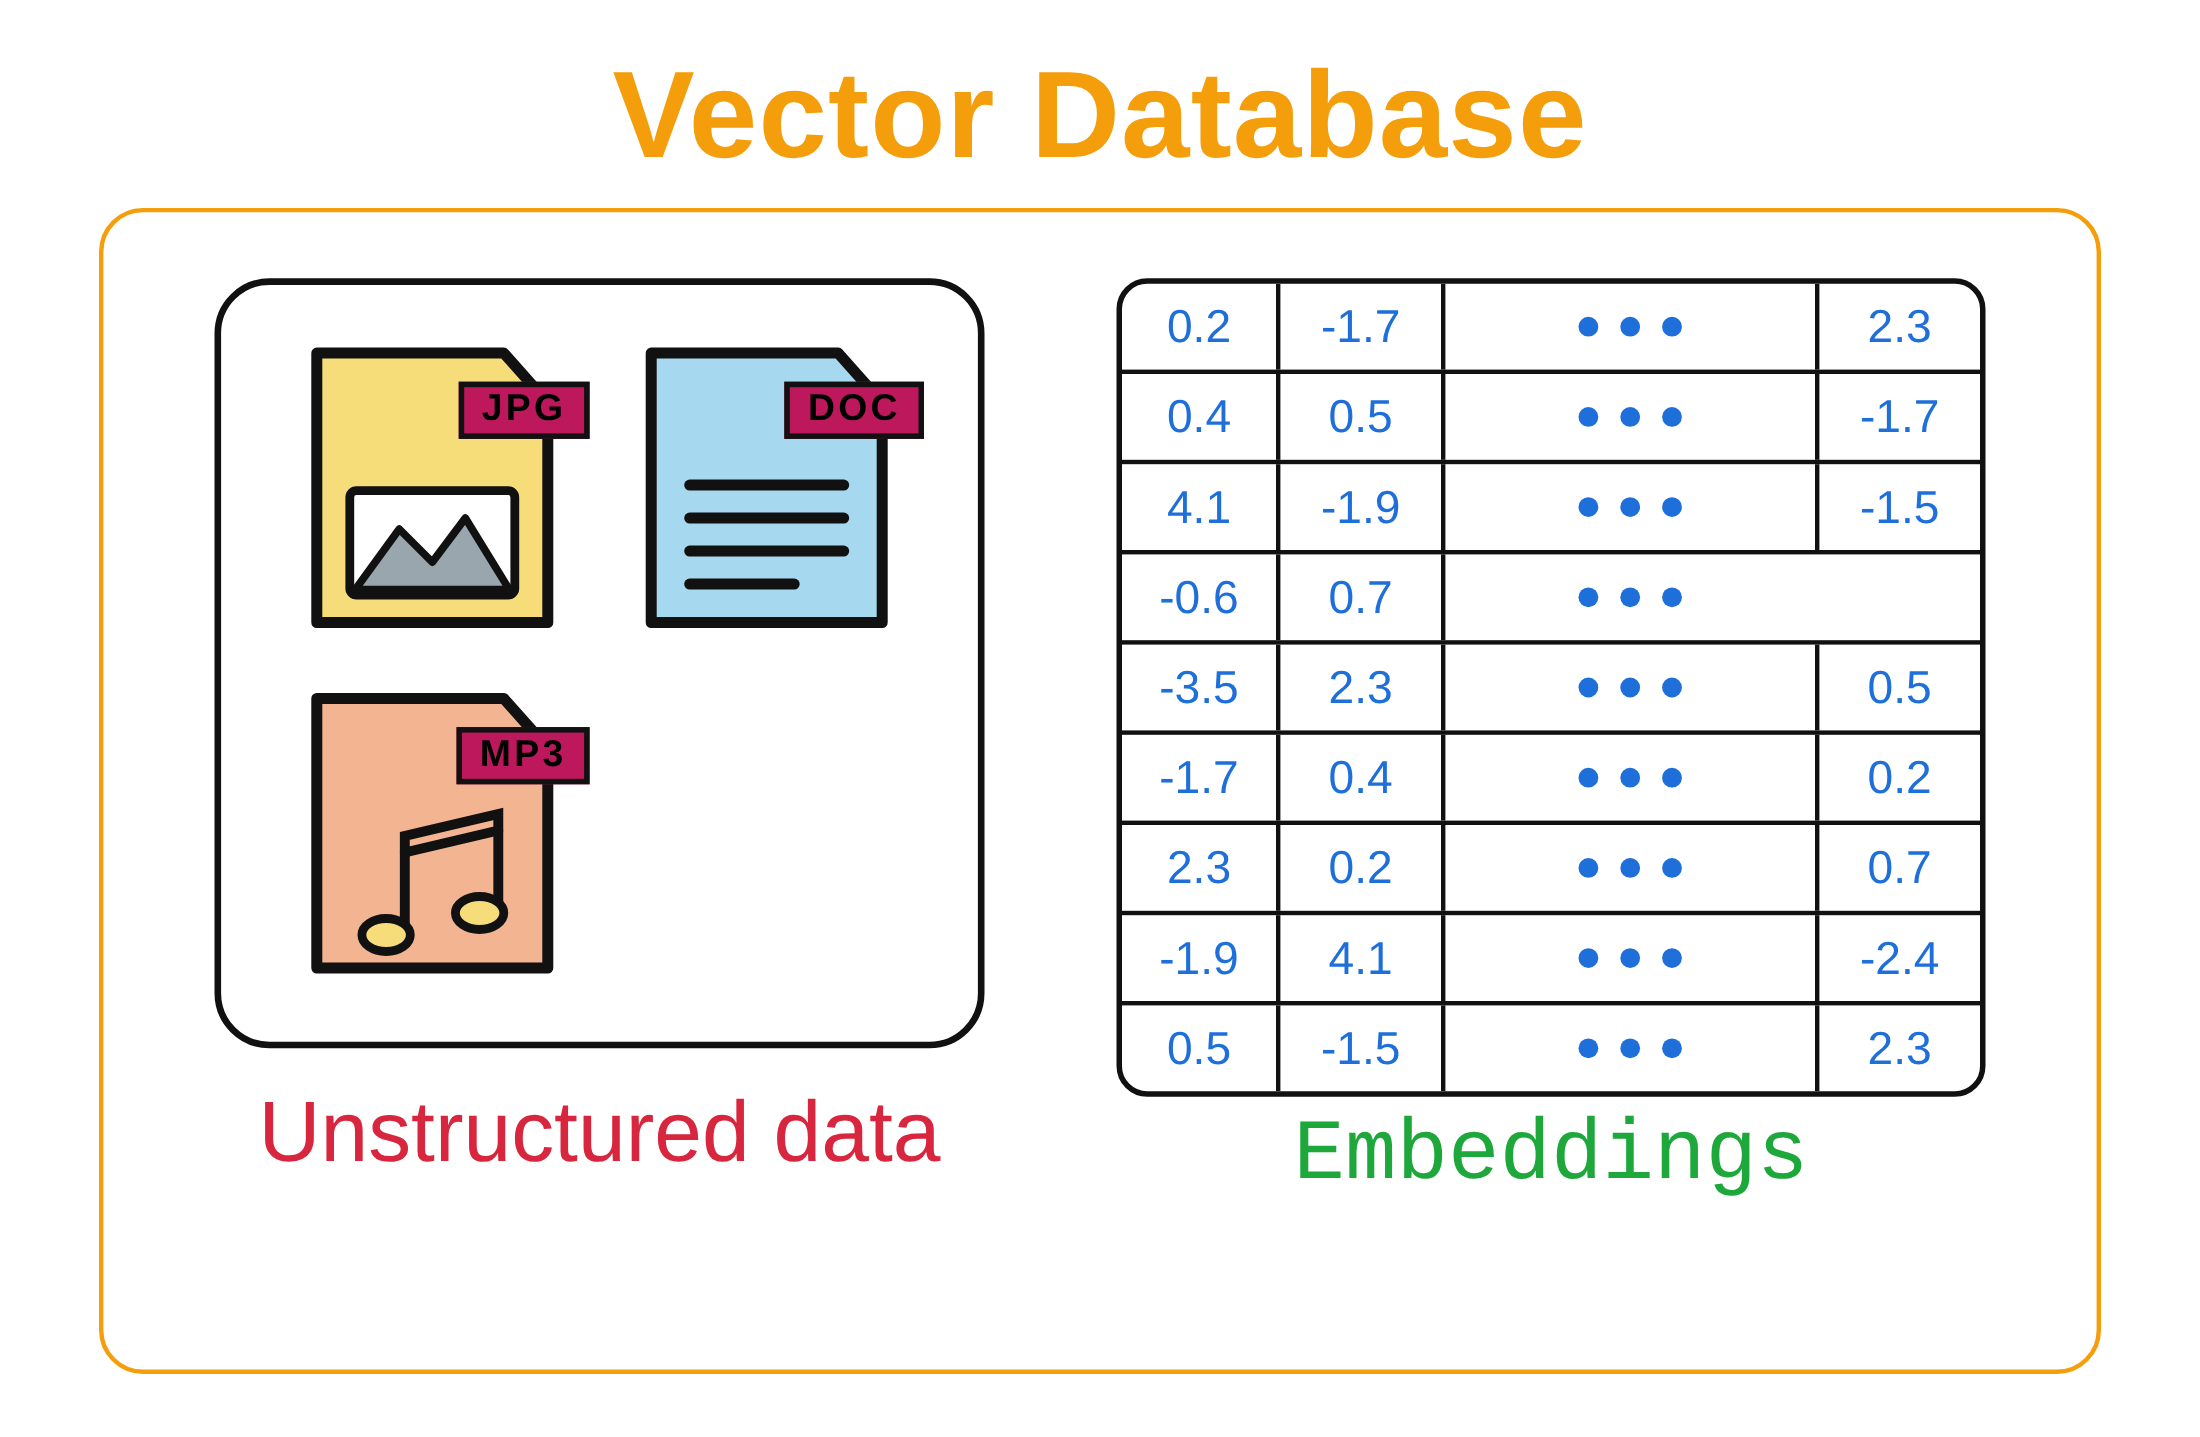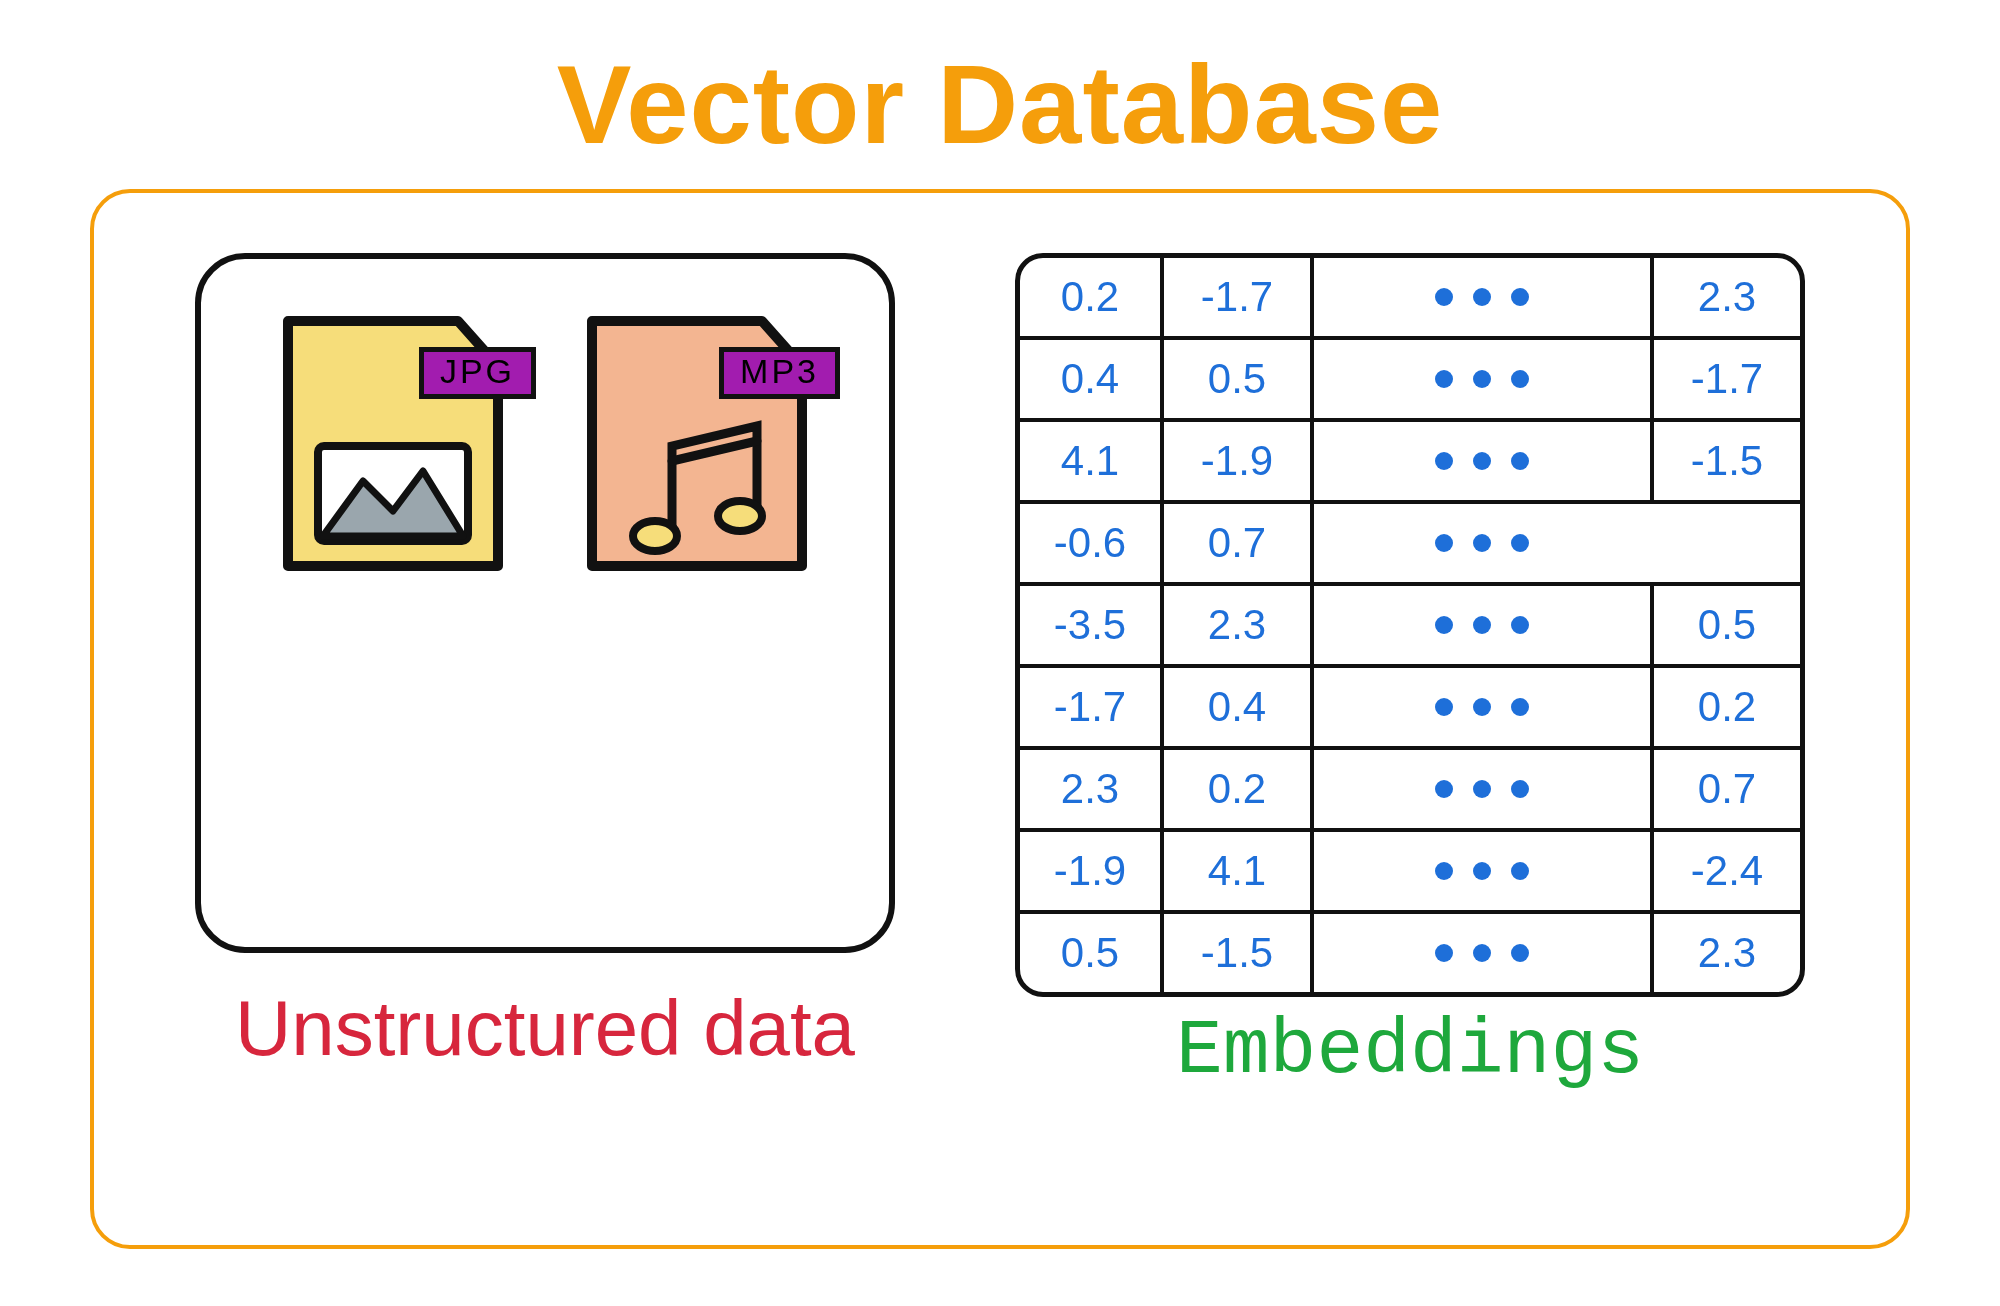--- a/index.html
+++ b/index.html
@@ -63,26 +63,26 @@
     align-self: center;
   }
   .file-shape {
     position: absolute;
     inset: 0;
   }
   .file-label {
     position: absolute;
     top: 36px;
     right: -18px;
-    background: #a21caf;
+    background: #be185d;
     border: 5px solid #111;
     padding: 2px 16px 6px 16px;
     font-family: "Segoe UI", Arial, sans-serif;
     font-size: 34px;
-    font-weight: 400;
+    font-weight: 700;
     letter-spacing: 3px;
     line-height: 1;
   }
   .caption {
     font-size: 78px;
     margin-top: 10px;
     font-weight: 500;
   }
   .caption.red  { color: #d7263d; }
   .caption.green{ color: #1ea83c; font-family: Liberation Mono, monospace; }
@@ -142,20 +142,30 @@
 
         <div class="file-tile">
           <svg class="file-shape" viewBox="0 0 250 270">
             <path d="M20 10 H190 L230 55 V255 H20 Z" stroke="#111" stroke-width="10" stroke-linejoin="round" fill="#f6dd7a"></path>
             <rect x="50" y="135" width="150" height="95" fill="#fff" stroke="#111" stroke-width="8" rx="6"></rect>
             <path d="M55 225 L95 170 L125 200 L155 160 L195 225 Z" fill="#9aa6ad" stroke="#111" stroke-width="7" stroke-linejoin="round"></path>
           </svg>
           <div class="file-label">JPG</div>
         </div>
 
+        <div class="file-tile">
+          <svg class="file-shape" viewBox="0 0 250 270">
+            <path d="M20 10 H190 L230 55 V255 H20 Z" stroke="#111" stroke-width="10" stroke-linejoin="round" fill="#a6d8ef"></path>
+            <line x1="55" y1="130" x2="195" y2="130" stroke="#111" stroke-width="10" stroke-linecap="round"></line>
+            <line x1="55" y1="160" x2="195" y2="160" stroke="#111" stroke-width="10" stroke-linecap="round"></line>
+            <line x1="55" y1="190" x2="195" y2="190" stroke="#111" stroke-width="10" stroke-linecap="round"></line>
+            <line x1="55" y1="220" x2="150" y2="220" stroke="#111" stroke-width="10" stroke-linecap="round"></line>
+          </svg>
+          <div class="file-label">DOC</div>
+        </div>
 
 
         <div class="file-tile">
           <svg class="file-shape" viewBox="0 0 250 270">
             <path d="M20 10 H190 L230 55 V255 H20 Z" stroke="#111" stroke-width="10" stroke-linejoin="round" fill="#f3b591"></path>
             <path d="M100 225 L100 135 L185 115 L185 205" fill="none" stroke="#111" stroke-width="9" stroke-linecap="round"></path>
             <path d="M100 150 L185 130" fill="none" stroke="#111" stroke-width="9" stroke-linecap="round"></path>
             <ellipse cx="83" cy="225" rx="22" ry="15" fill="#f6dd7a" stroke="#111" stroke-width="8"></ellipse>
             <ellipse cx="168" cy="205" rx="22" ry="15" fill="#f6dd7a" stroke="#111" stroke-width="8"></ellipse>
           </svg>

